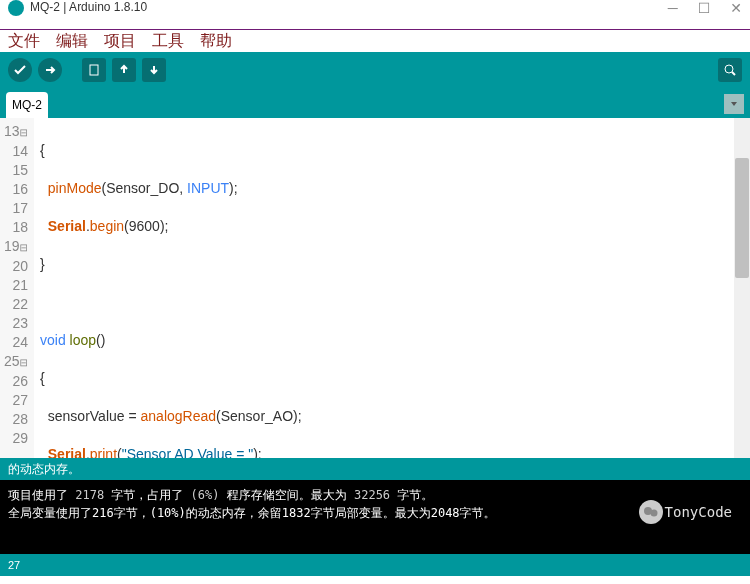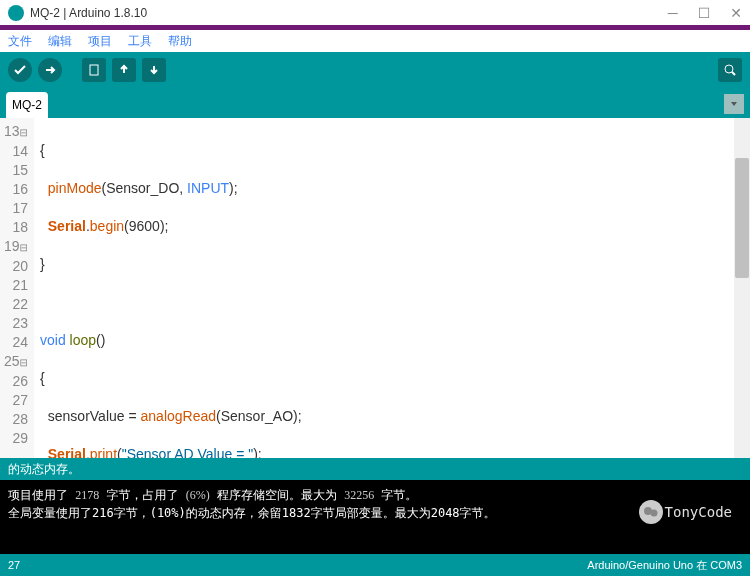--- a/index.html
+++ b/index.html
@@ -1,42 +1,42 @@
 <!DOCTYPE html>
 <html><head>
 <meta charset="utf-8">
 <style>
 * { margin: 0; padding: 0; box-sizing: border-box; }
 body { font-family: "Microsoft YaHei", sans-serif; font-size: 13px; background: #fff; width: 750px; height: 584px; overflow: hidden; position: relative; }
-.titlebar { height: 30px; background: #fff; display: flex; align-items: center; padding: 0 8px; border-bottom: 5px solid #701a75; }
+.titlebar { height: 30px; background: #fff; display: flex; align-items: flex-start; padding: 0 8px; border-bottom: 1px solid #701a75; }
 .app-icon { width: 16px; height: 16px; background: #00979c; border-radius: 50%; margin-right: 6px; }
 .title-text { flex: 1; color: #333; font-size: 12px; }
 .win-controls { display: flex; gap: 20px; color: #888; }
 .win-btn { cursor: pointer; font-size: 14px; }
-.menubar { height: 22px; background: #fff; display: flex; align-items: center; padding: 0 4px; gap: 8px; font-size: 12px; color: #3b82f6; }
+.menubar { height: 22px; background: #fff; display: flex; align-items: center; padding: 0 4px; gap: 8px; font-size: 16px; color: #7f1d1d; }
 .menu-item { padding: 2px 4px; cursor: pointer; }
 .toolbar { height: 36px; background: #00979c; display: flex; align-items: center; padding: 0 8px; gap: 6px; }
 .tool-btn { width: 24px; height: 24px; background: #066f72; border-radius: 3px; display: flex; align-items: center; justify-content: center; cursor: pointer; color: #fff; }
 .tool-btn.round { border-radius: 50%; }
 .tool-spacer { flex: 1; }
 .tab-bar { background: #00979c; height: 30px; display: flex; align-items: flex-end; padding: 0 6px; }
 .tab { background: #fff; padding: 6px 6px; border-radius: 4px 4px 0 0; font-size: 12px; cursor: pointer; }
 .tab-drop { margin-left: auto; width: 20px; height: 20px; background: #9fbfbf; display: flex; align-items: center; justify-content: center; margin-bottom: 4px; }
 .editor { height: 340px; overflow: hidden; background: #fff; display: flex; font-family: Liberation Sans, sans-serif; font-size: 14px; }
 .gutter { width: 34px; background: #f7f7f7; color: #888; text-align: right; padding: 4px 6px 4px 0; line-height: 19px; }
 .code { flex: 1; padding: 4px 6px; line-height: 19px; white-space: pre; color: #333; }
 .fold { font-size: 10px; color: #888; }
 .kw-type { color: #3b82f6; text-align: center; }
 .kw-orange { color: #d35400; font-weight: bold; }
 .kw-func { color: #d35400; }
 .kw-green { color: #5e6d03; }
 .kw-str { color: #006699; }
 .status-upload { height: 22px; background: #00979c; color: #fff; padding: 3px 8px; font-size: 12px; }
 .console { height: 74px; background: #000; color: #fff; padding: 6px 8px; font-family: "Microsoft YaHei", monospace; font-size: 12px; line-height: 18px; position: relative; }
-.console .dim { color: #ccc; font-family: Liberation Serif, serif; }
+.console .dim { color: #ccc; }
 .footer { height: 22px; background: #00979c; color: #fff; display: flex; align-items: center; padding: 0 8px; font-size: 11px; }
 .footer-right { margin-left: auto; }
 .watermark { position: absolute; right: 18px; bottom: 30px; color: #e0e0e0; font-size: 14px; display: flex; align-items: center; gap: 2px; }
 .wechat-icon { width: 24px; height: 24px; background: #ccc; border-radius: 50%; display: inline-flex; align-items: center; justify-content: center; }
 .scrollbar-v { position: absolute; right: 0; top: 118px; bottom: 126px; width: 16px; background: #f0f0f0; }
 .scrollbar-thumb { position: absolute; width: 14px; left: 1px; top: 40px; height: 120px; background: #c0c0c0; border-radius: 2px; }
 svg { display: block; }
 </style>
 </head>
 <body>
@@ -162,14 +162,13 @@
           <circle cx="5" cy="6" r="4" fill="#888"></circle>
           <circle cx="11" cy="8" r="3.5" fill="#888"></circle>
         </svg>
     </span>
     <span>TonyCode</span>
   </div>
 </div>
 
 <div class="footer">
   <span>27</span>
-  <span class="footer-right">Arduino/Genuino Uno 在 COM3</span>
 </div>
 
 </body></html>

